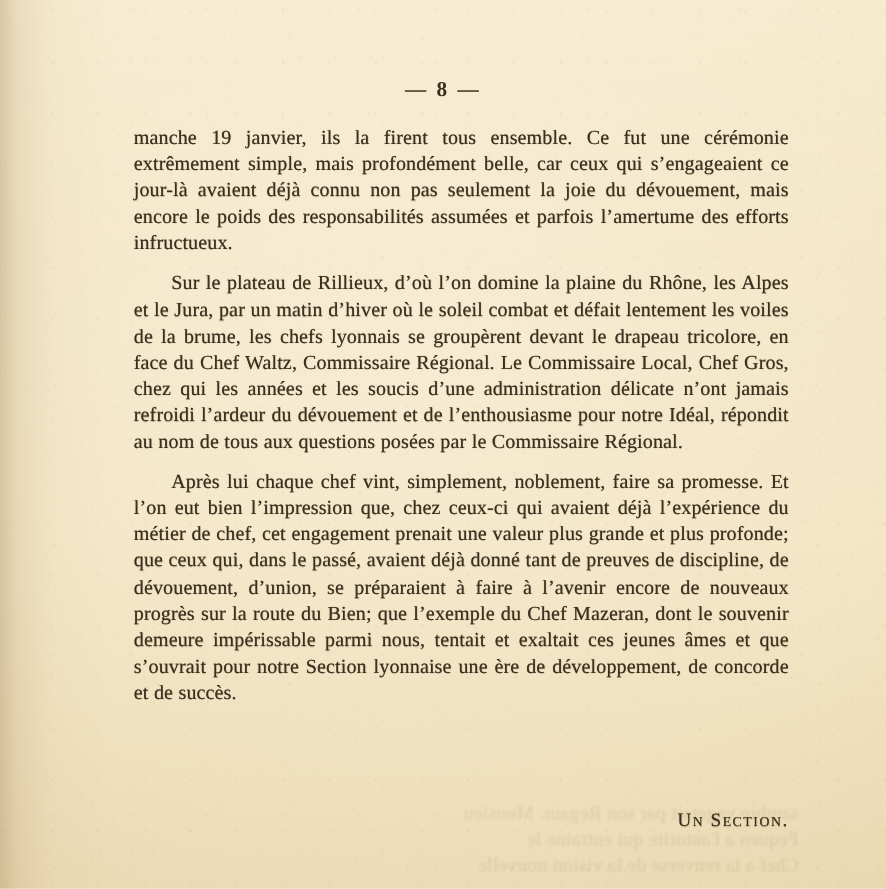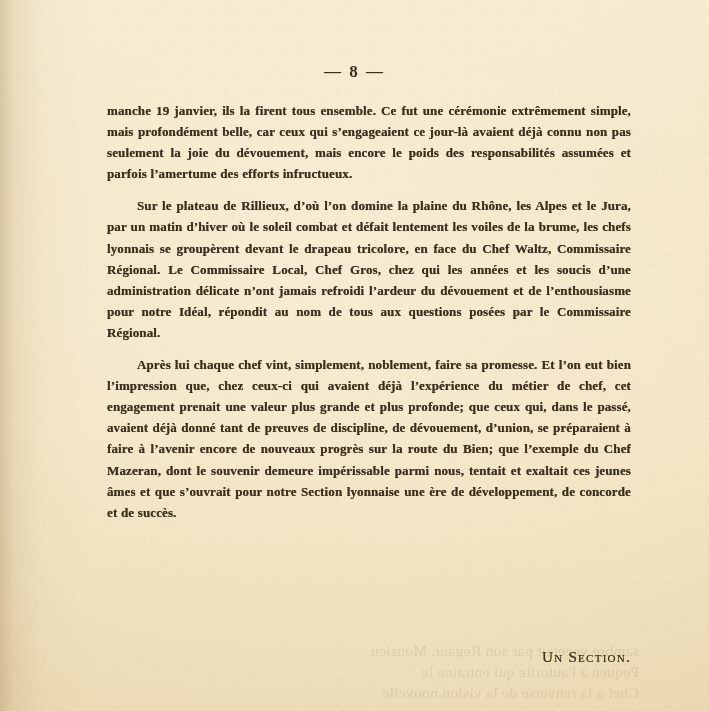--- a/index.html
+++ b/index.html
@@ -87,31 +87,30 @@
     letter-spacing: 2px;
   }
 
   
   .textblock {
     position: absolute;
     left: 107px;
     top: 100px;
     width: 524px;
     color: #3b3020;
-    font-size: 13px;
+    font-size: 16px;
     line-height: 21.1px;
     text-align: justify;
     text-justify: inter-word;
     letter-spacing: 0.12px;
     word-spacing: 0.2px;
     
     text-shadow:
       0 0 0.55px rgba(70,55,30,0.55),
       0.25px 0.2px 0.7px rgba(60,45,22,0.28);
-    font-weight: bold;
   }
   .textblock p {
     margin: 0;
   }
   .textblock p + p {
     margin-top: 11px;
   }
   .para-indent {
     text-indent: 30px;
   }

